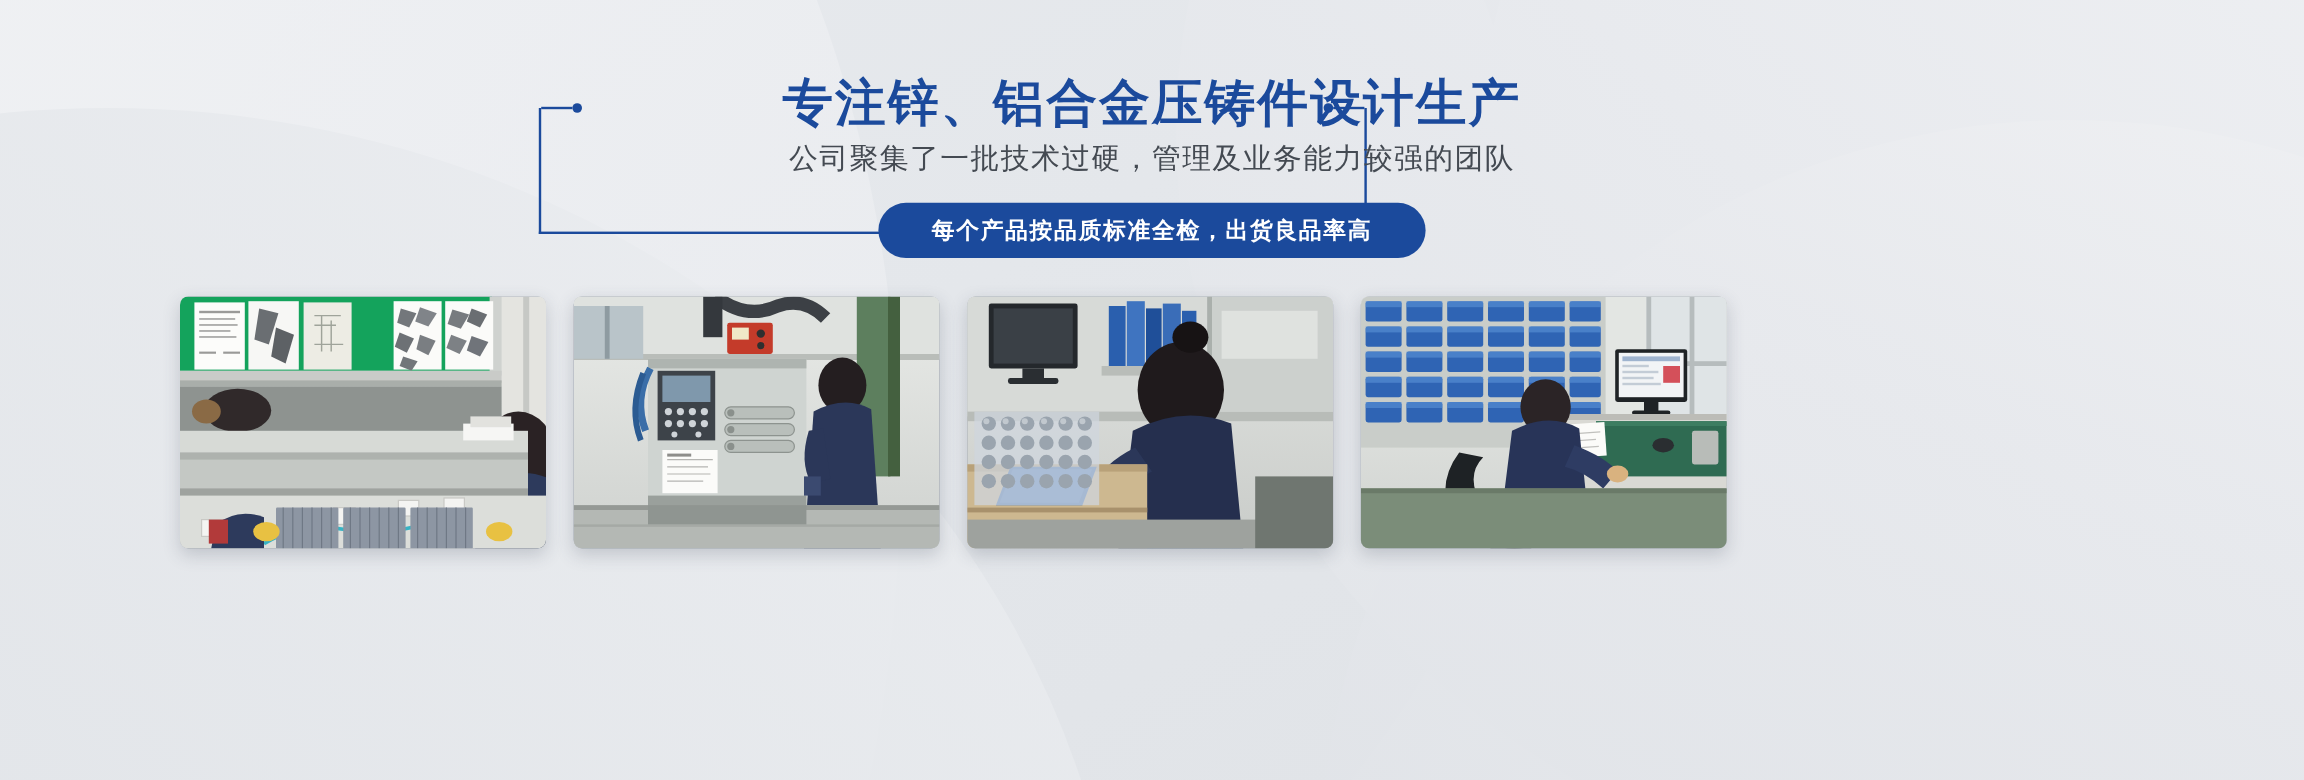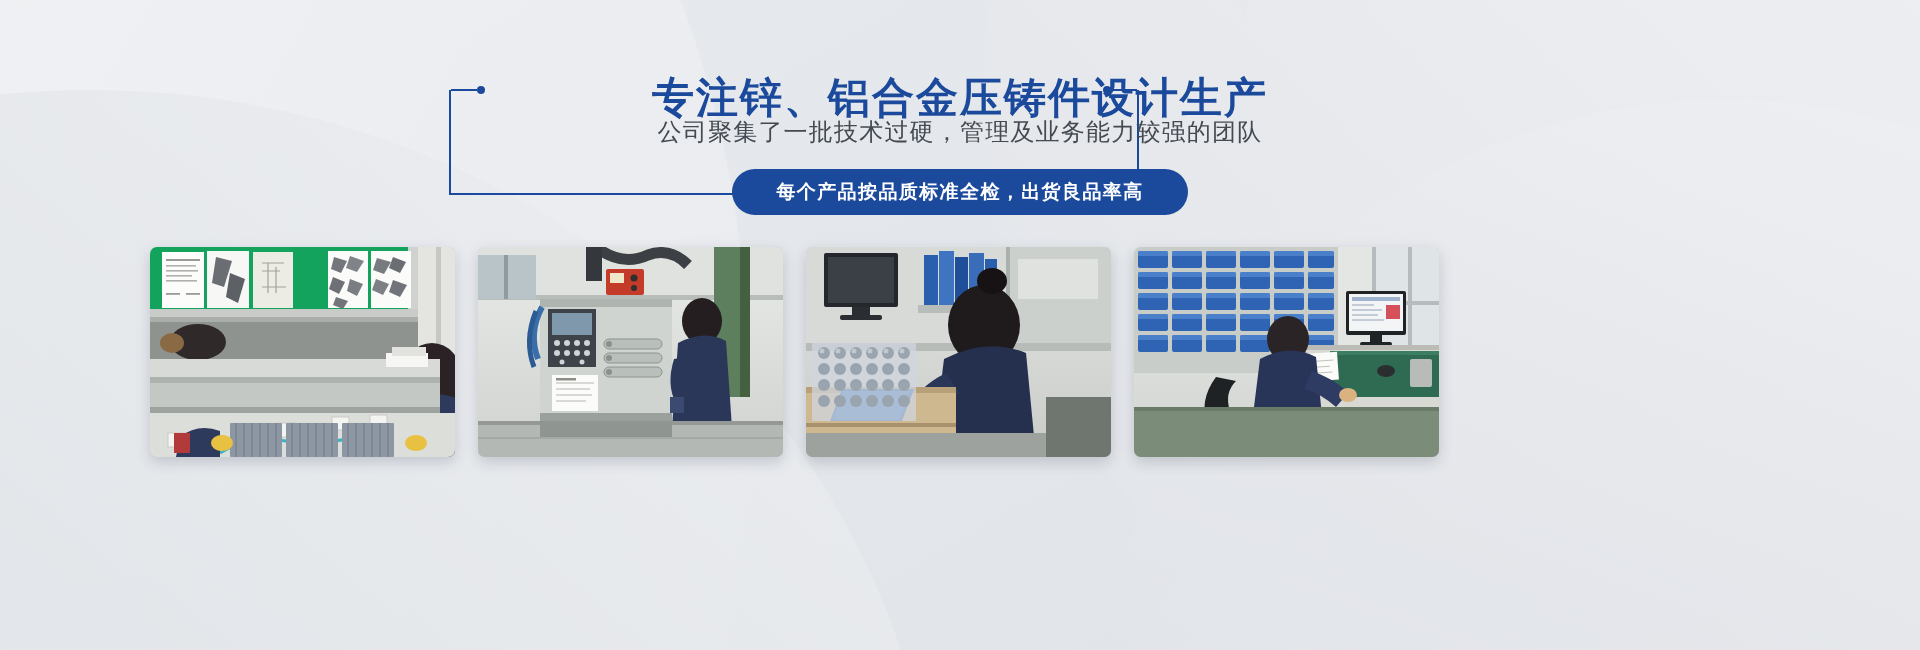--- a/index.html
+++ b/index.html
@@ -76,21 +76,20 @@
   .dot-l { left:26px; }
   .dot-r { right:26px; }
 
   #headline {
     position:absolute; left:0; top:58px; width:100%;
     text-align:center;
     font-size:42px; font-weight:bold;
     letter-spacing:2px;
     color:#1b4a9c;
     white-space:nowrap;
-    margin-top:12px;
   }
   #subtitle {
     position:absolute; left:0; top:116px; width:100%;
     text-align:center;
     font-size:24px;
     letter-spacing:1.2px;
     color:#444a52;
     white-space:nowrap;
   }
   #tagline-wrap {

